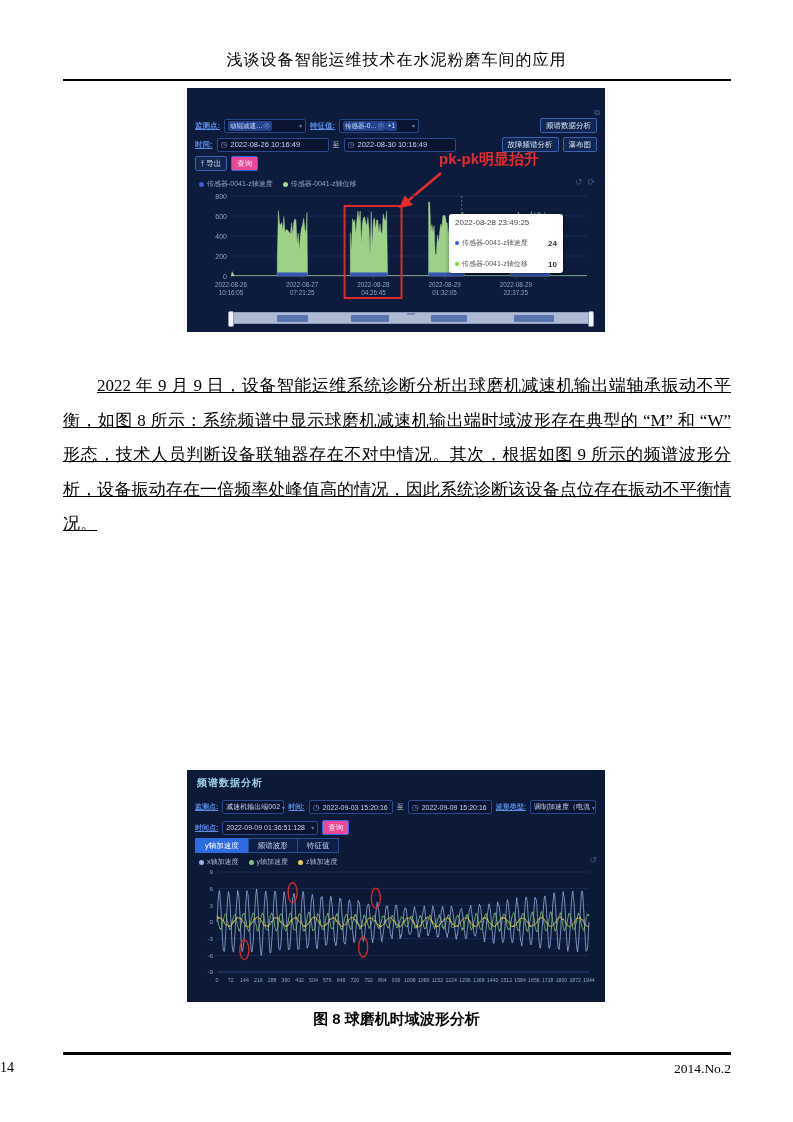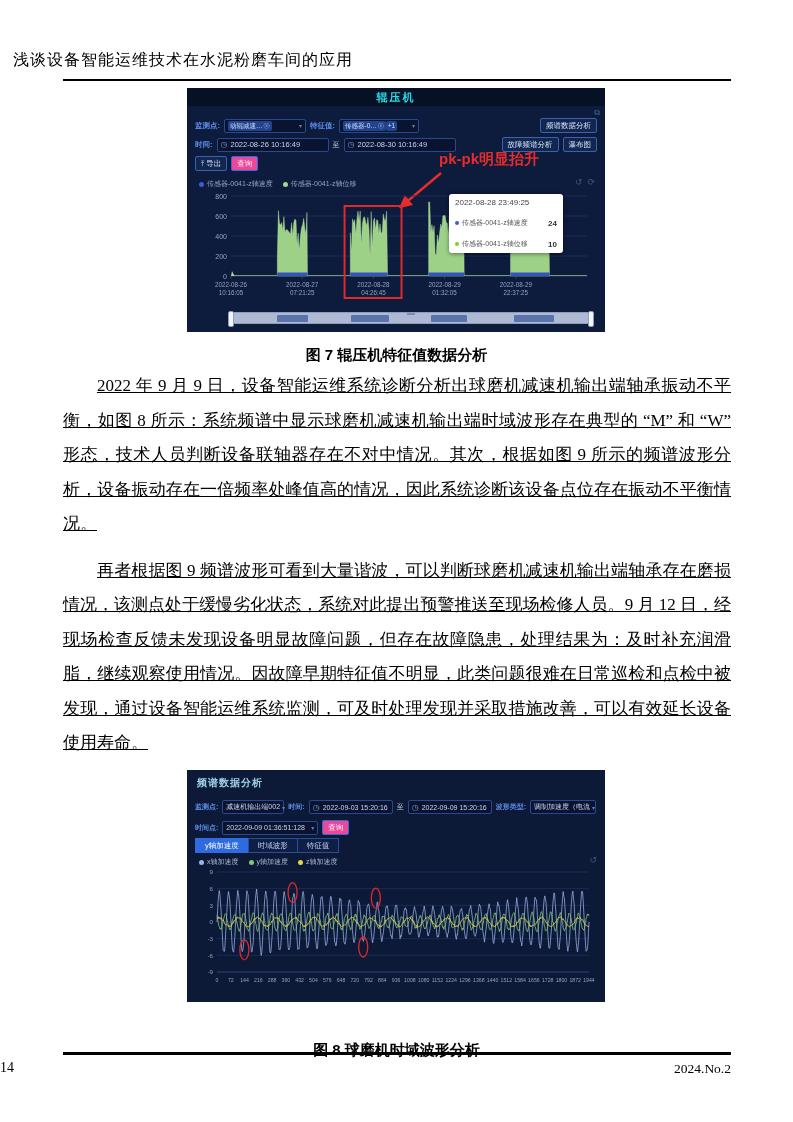--- a/index.html
+++ b/index.html
@@ -1,40 +1,40 @@
 <!DOCTYPE html>
 <html><head>
 <meta charset="utf-8">
 <style>
   html,body{margin:0;padding:0;background:#e8e8e8;}
   .page{position:relative;width:793px;height:1122px;margin:0 auto;background:#ffffff;
         font-family:"Liberation Serif",serif;color:#000;overflow:hidden;}
 
   
-  .header-title{position:absolute;top:50px;left:0;right:0;text-align:left;
-                font-size:16px;letter-spacing:1px;padding-left:13px;}
+  .header-title{position:absolute;top:50px;left:0;right:0;text-align:center;
+                font-size:16px;letter-spacing:1px;}
   .header-rule{position:absolute;top:79px;left:63px;width:668px;height:0;
                border-top:2px solid #000;}
   .footer-rule{position:absolute;top:1052px;left:63px;width:668px;height:3px;background:#000;}
   .footer-page{position:absolute;top:1060px;left:0;right:0;text-align:left;font-size:14px;}
   .footer-issue{position:absolute;top:1061px;right:62px;font-size:13.5px;}
 
   
   .caption{position:absolute;left:0;right:0;text-align:center;
            font-family:"Liberation Sans",sans-serif;font-weight:bold;font-size:15px;}
-  .cap7{top:346px;} .cap8{top:1010px;margin-top:31px;}
+  .cap7{top:346px;} .cap8{top:1010px;}
   .bodytext{position:absolute;left:63px;top:369px;width:668px;font-size:17px;
             line-height:34.5px;text-align:justify;text-decoration:underline;}
   .bodytext p{margin:0;text-indent:2em;}
   .bodytext p + p{margin-top:12px;}
 
   
   .panel{position:absolute;left:187px;width:418px;background:#0d1b3c;overflow:hidden;
          font-family:"Liberation Sans",sans-serif;}
-  .flabel{color:#5c8ce8;font-weight:bold;white-space:nowrap;}
+  .flabel{color:#5c8ce8;font-weight:bold;white-space:nowrap;text-decoration:underline;}
   .sel,.dateinput{background:#0a1430;border:1px solid #27498f;border-radius:2px;height:14px;
        display:flex;align-items:center;padding:0 3px;color:#c9d6ef;white-space:nowrap;box-sizing:border-box;}
   .tag{background:#23448c;color:#cfe0ff;border-radius:2px;padding:0 2px;height:10px;line-height:10px;
        font-size:6.5px;display:inline-flex;align-items:center;gap:1px;white-space:nowrap;}
   .tagx{font-size:6px;color:#9fb6e6;}
   .caret{color:#5c7fc0;font-size:6px;margin-left:auto;padding-left:2px;}
   .clock{color:#7d93c8;margin-right:3px;font-size:8px;}
   .btn{background:#122750;border:1px solid #3b61b0;color:#d8e4fb;height:15px;line-height:13px;
        padding:0 5px;font-size:7.5px;border-radius:2px;display:inline-flex;align-items:center;
        gap:2px;white-space:nowrap;box-sizing:border-box;}
@@ -53,21 +53,21 @@
                  font-size:15px;white-space:nowrap;text-align:right;}
   .p1-arrow{position:absolute;left:204px;top:82px;width:52px;height:42px;}
   .legendrow{position:absolute;left:12px;display:flex;gap:10px;font-size:7px;color:#93a5c9;
              align-items:center;white-space:nowrap;}
   .leg1{top:91px;}
   .leg-item{display:inline-flex;align-items:center;gap:3px;}
   .leg-dot{width:5px;height:5px;border-radius:50%;display:inline-block;}
   .tools{position:absolute;color:#3e5882;font-size:9px;display:flex;gap:5px;line-height:9px;}
   .t1{right:10px;top:90px;} .t2{right:8px;top:86px;}
   .chart1{position:absolute;left:4px;top:100px;}
-  .tooltip1{position:absolute;left:262px;top:106px;width:102px;background:#fff;border-radius:3px;
+  .tooltip1{position:absolute;left:262px;top:126px;width:102px;background:#fff;border-radius:3px;
             padding:4px 6px;box-shadow:0 1px 4px rgba(0,0,0,.45);font-size:8px;color:#333;z-index:5;}
   .tt-title{font-size:8px;color:#444;margin-bottom:2px;}
   .tt-row{display:flex;align-items:center;gap:3px;margin-top:11px;}
   .tt-dot{width:4px;height:4px;border-radius:50%;}
   .tt-name{flex:1;color:#555;font-size:7px;}
   .tt-val{font-weight:bold;color:#333;font-size:8px;}
   .datazoom{position:absolute;left:42px;top:224px;width:364px;height:12px;background:#aeb9d4;
             border:1px solid #8f9cbc;border-radius:6px;box-sizing:border-box;}
   .dz-burst{position:absolute;top:2px;height:7px;background:#4a67a6;opacity:.85;border-radius:1px;}
   .dz-handle{position:absolute;top:-2px;width:4px;height:14px;background:#f2f5fb;
@@ -89,21 +89,20 @@
 </style>
 </head>
 <body>
 
 <div class="page">
 
   <div class="header-title">浅谈设备智能运维技术在水泥粉磨车间的应用</div>
   <div class="header-rule"></div>
 
   <section class="panel panel1">
-    <div class="p1-titlebar">辊压机</div>
     <div class="p1-expand">⧉</div>
 
     <div class="p1-row r1">
       <span class="flabel">监测点:</span>
       <span class="sel" style="width:82px">
         <span class="tag">
           <span>动辊减速…</span>
           <span class="tagx">ⓧ</span>
         </span>
         <span class="caret">▾</span>
@@ -226,25 +225,23 @@
         <div class="dz-burst" style="left: 13%; width: 8.5%;"></div>
         <div class="dz-burst" style="left: 33.5%; width: 10.5%;"></div>
         <div class="dz-burst" style="left: 55.5%; width: 10%;"></div>
         <div class="dz-burst" style="left: 78.5%; width: 11%;"></div>
         <div class="dz-handle" style="left: -2px;"></div>
         <div class="dz-handle" style="right: -2px;"></div>
         <div class="dz-notch"></div>
       </div>
   </section>
 
-  <div class="caption cap7">图 7  辊压机特征值数据分析</div>
 
   <div class="bodytext">
     <p>2022 年 9 月 9 日，设备智能运维系统诊断分析出球磨机减速机输出端轴承振动不平衡，如图 8 所示：系统频谱中显示球磨机减速机输出端时域波形存在典型的 “M” 和 “W” 形态，技术人员判断设备联轴器存在不对中情况。其次，根据如图 9 所示的频谱波形分析，设备振动存在一倍频率处峰值高的情况，因此系统诊断该设备点位存在振动不平衡情况。</p>
-    <p>再者根据图 9 频谱波形可看到大量谐波，可以判断球磨机减速机输出端轴承存在磨损情况，该测点处于缓慢劣化状态，系统对此提出预警推送至现场检修人员。9 月 12 日，经现场检查反馈未发现设备明显故障问题，但存在故障隐患，处理结果为：及时补充润滑脂，继续观察使用情况。因故障早期特征值不明显，此类问题很难在日常巡检和点检中被发现，通过设备智能运维系统监测，可及时处理发现并采取措施改善，可以有效延长设备使用寿命。</p>
   </div>
 
   <section class="panel panel2">
     <div class="p2-title">频谱数据分析</div>
 
     <div class="p2-row q1">
       <span class="flabel">监测点:</span>
       <span class="sel" style="width:62px">
         <span>减速机输出端002</span>
         <span class="caret">▾</span>
@@ -270,21 +267,21 @@
       <span class="flabel">时间点:</span>
       <span class="sel" style="width:96px">
         <span>2022-09-09 01:36:51:128</span>
         <span class="caret">▾</span>
       </span>
       <span class="btn btn-primary">查询</span>
     </div>
 
     <div class="tabs" id="tabs2">
         <div class="tab active">y轴加速度</div>
-        <div class="tab">时域波形</div>
+        <div class="tab">频谱波形</div>
         <div class="tab">特征值</div>
       </div>
     <div class="legendrow leg2" id="legend2">
         <span class="leg-item">
           <span class="leg-dot" style="background: rgb(156, 178, 232);"></span>
           <span>x轴加速度</span>
         </span>
         <span class="leg-item">
           <span class="leg-dot" style="background: rgb(124, 200, 120);"></span>
           <span>y轴加速度</span>
@@ -349,15 +346,15 @@
         <ellipse cx="53.364197530864196" cy="83.77777777777777" rx="4.5" ry="10" fill="none" stroke="#e02828" stroke-width="1.3"></ellipse>
         <ellipse cx="172.19753086419752" cy="81" rx="4.5" ry="10" fill="none" stroke="#e02828" stroke-width="1.3"></ellipse>
         <ellipse cx="184.82716049382717" cy="32.111111111111114" rx="4.5" ry="10" fill="none" stroke="#e02828" stroke-width="1.3"></ellipse>
       </svg>
   </section>
 
   <div class="caption cap8">图 8  球磨机时域波形分析</div>
 
   <div class="footer-rule"></div>
   <div class="footer-page">14</div>
-  <div class="footer-issue">2024.No.2</div>
+  <div class="footer-issue">2014.No.2</div>
 
 </div>
 
 </body></html>

